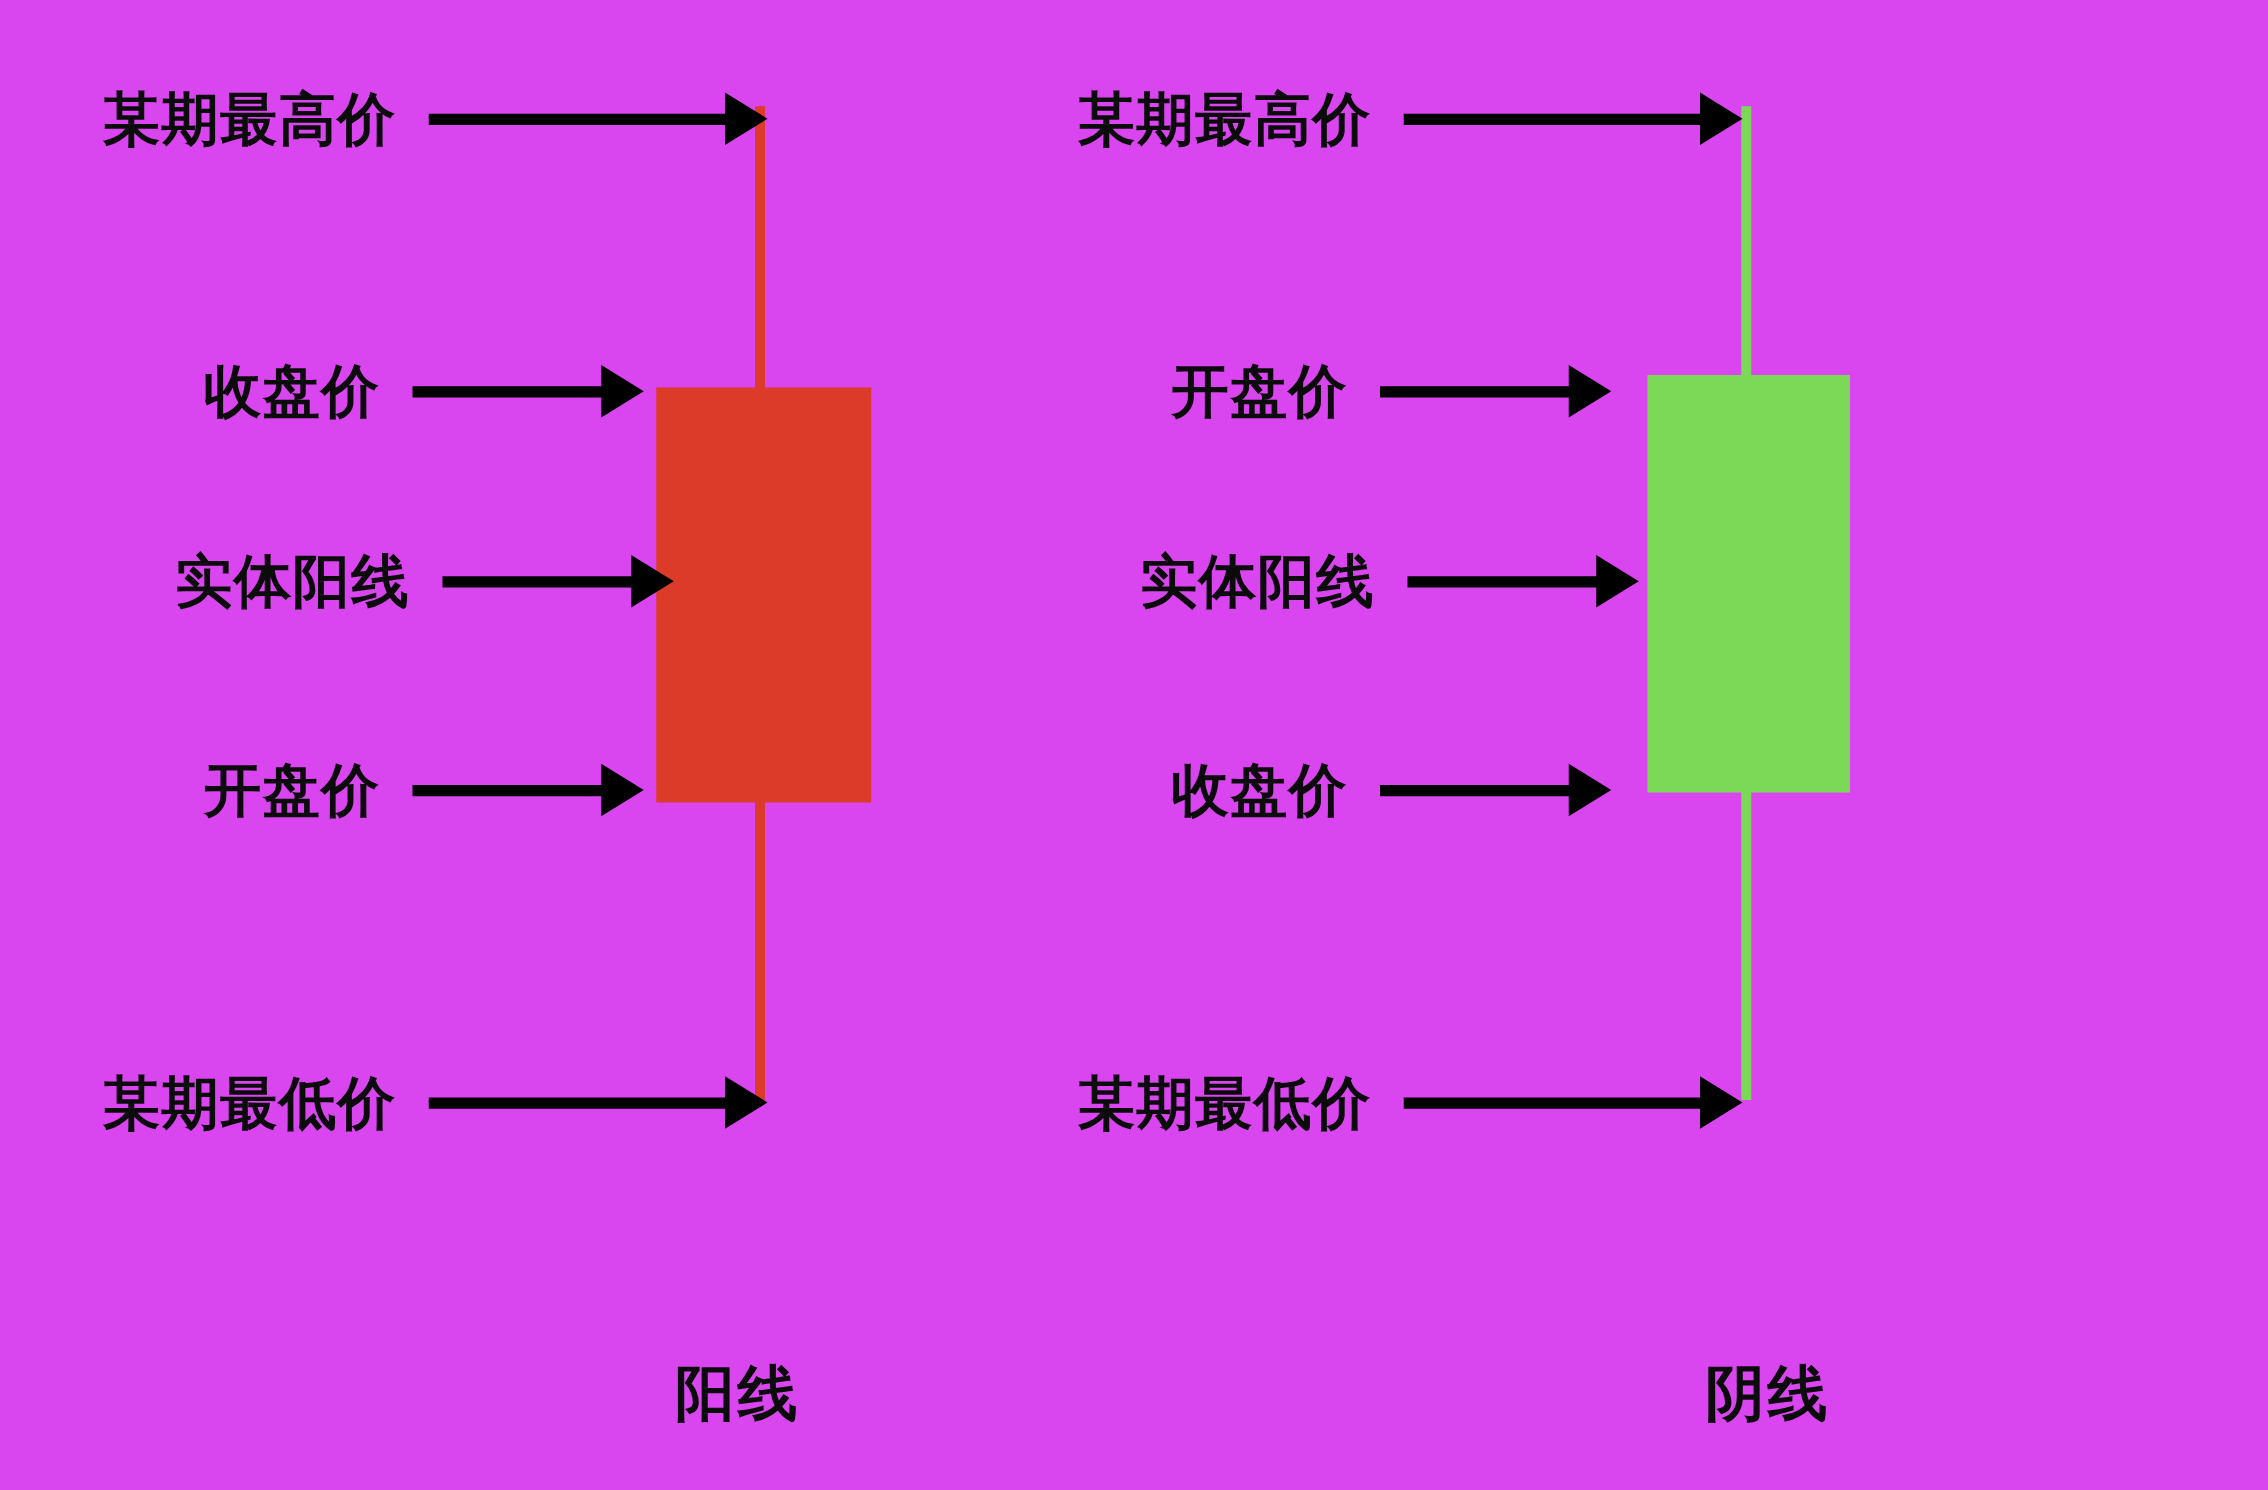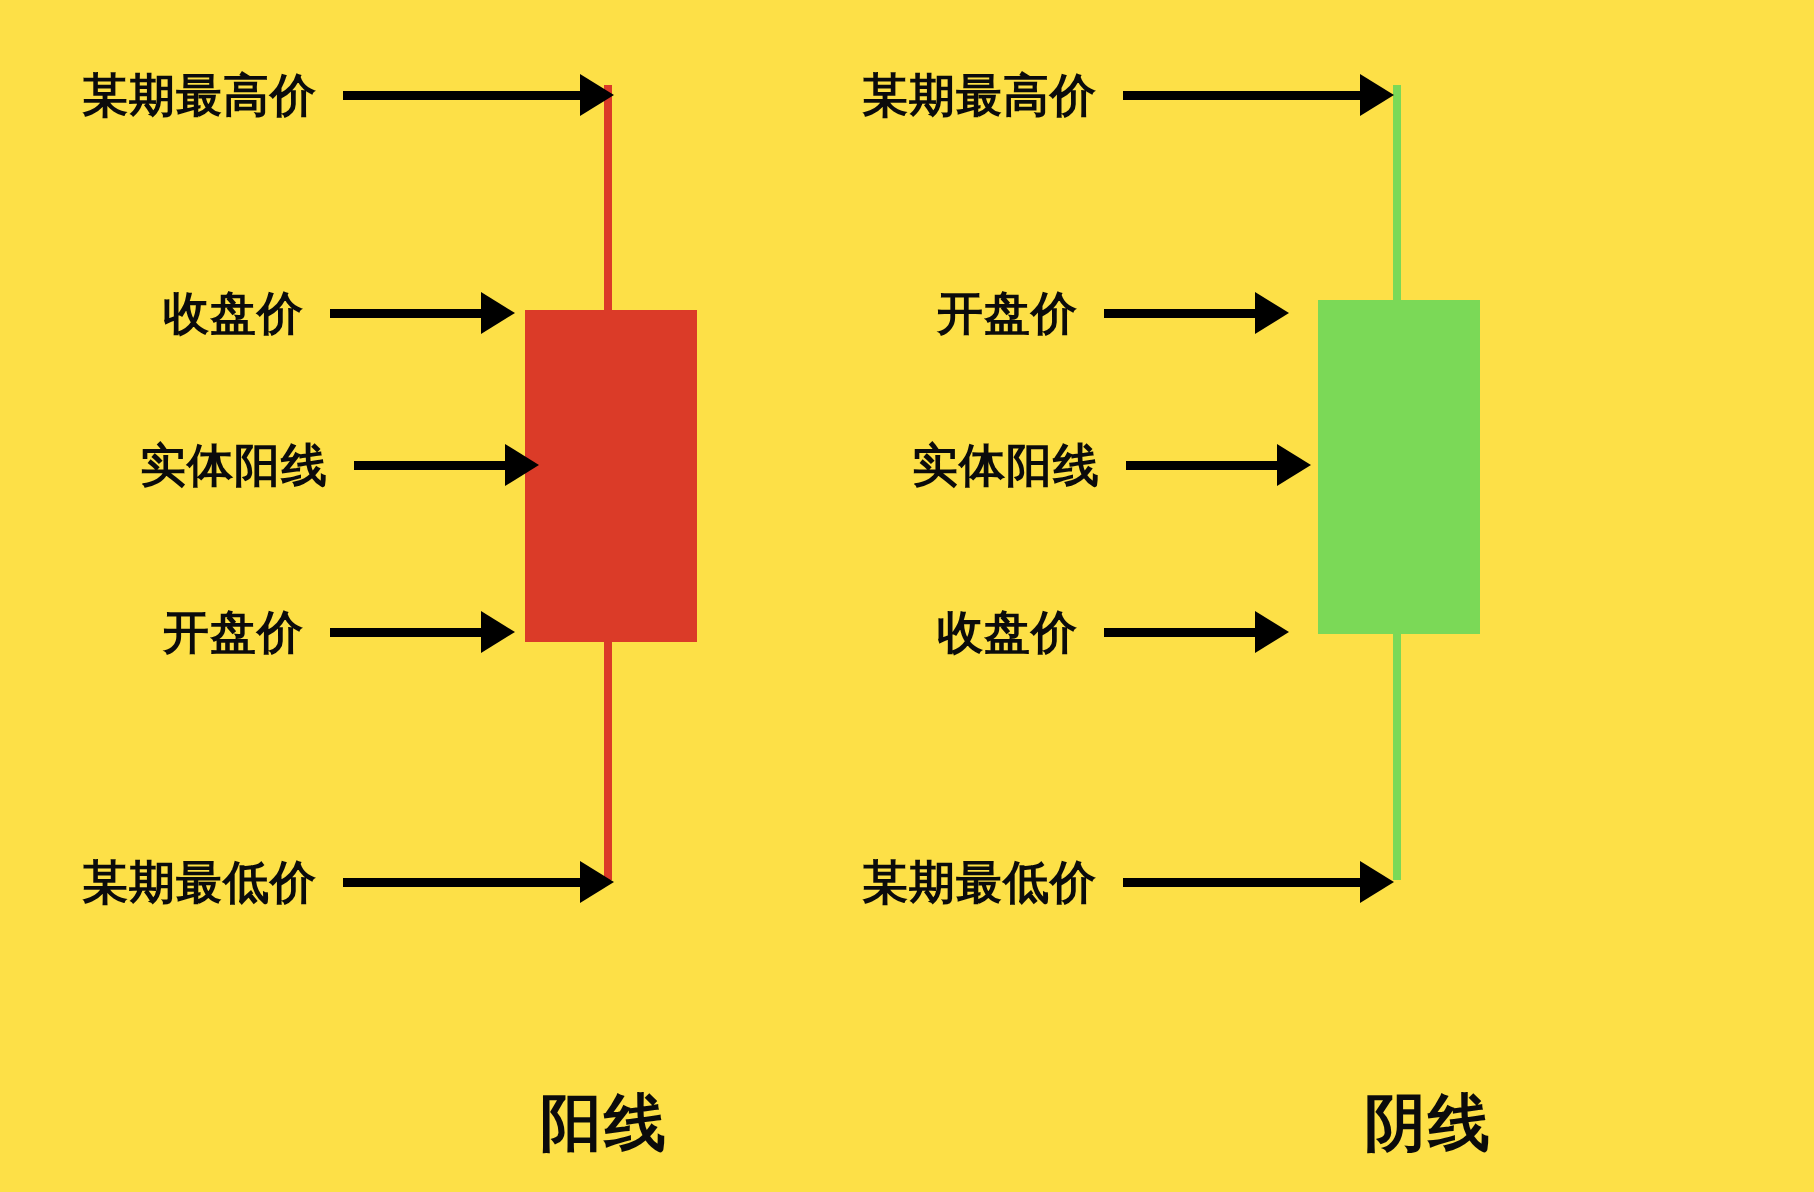--- a/index.html
+++ b/index.html
@@ -14,21 +14,21 @@
     font-family: "Liberation Sans", "DejaVu Sans", sans-serif;
     overflow: hidden;
     position: relative;
   }
 
   .stage {
     position: absolute;
     left: 0; top: 0;
     width: 1814px;
     height: 1192px;
-    background: #fde047;
+    background: #d946ef;
   }
 
   
   .panel {
     position: absolute;
     top: 0;
     width: 907px;
     height: 1192px;
   }
   .panel.left  { left: 0; }
@@ -77,21 +77,21 @@
     position: absolute;
     width: 8px;
   }
   .body {
     position: absolute;
   }
 
   
   .caption {
     position: absolute;
-    font-size: 62px;
+    font-size: 48px;
     font-weight: 700;
     color: #0b0b0b;
     letter-spacing: 2px;
     line-height: 1;
     font-family: "Liberation Sans", "DejaVu Sans", sans-serif;
   }
 </style>
 </head>
 <body>
 

